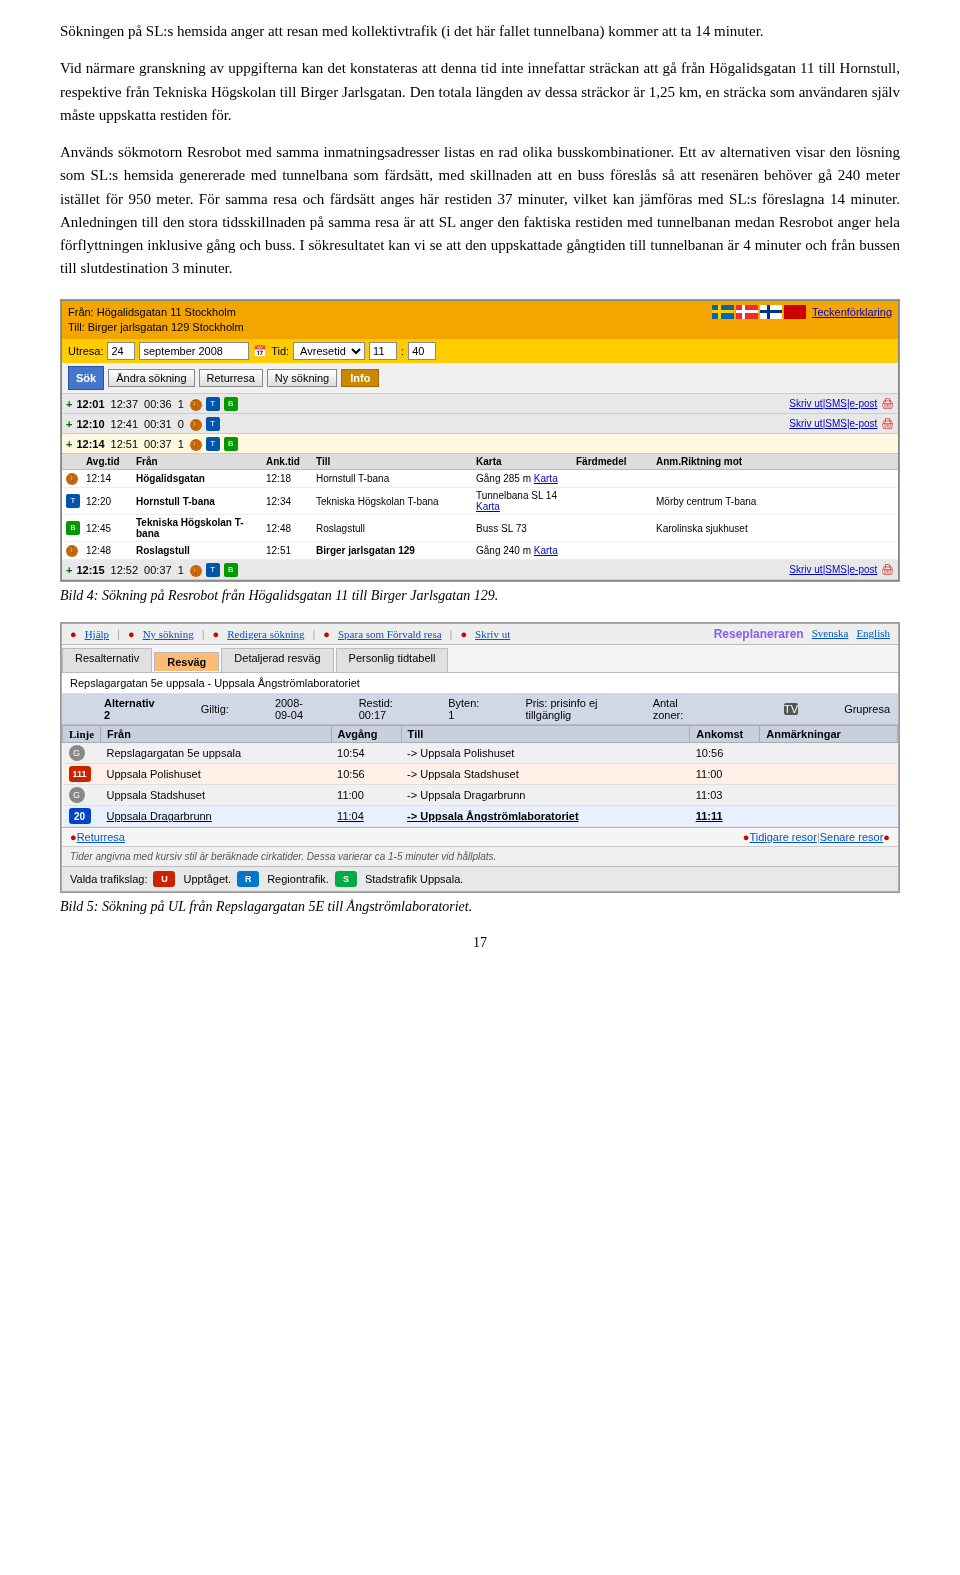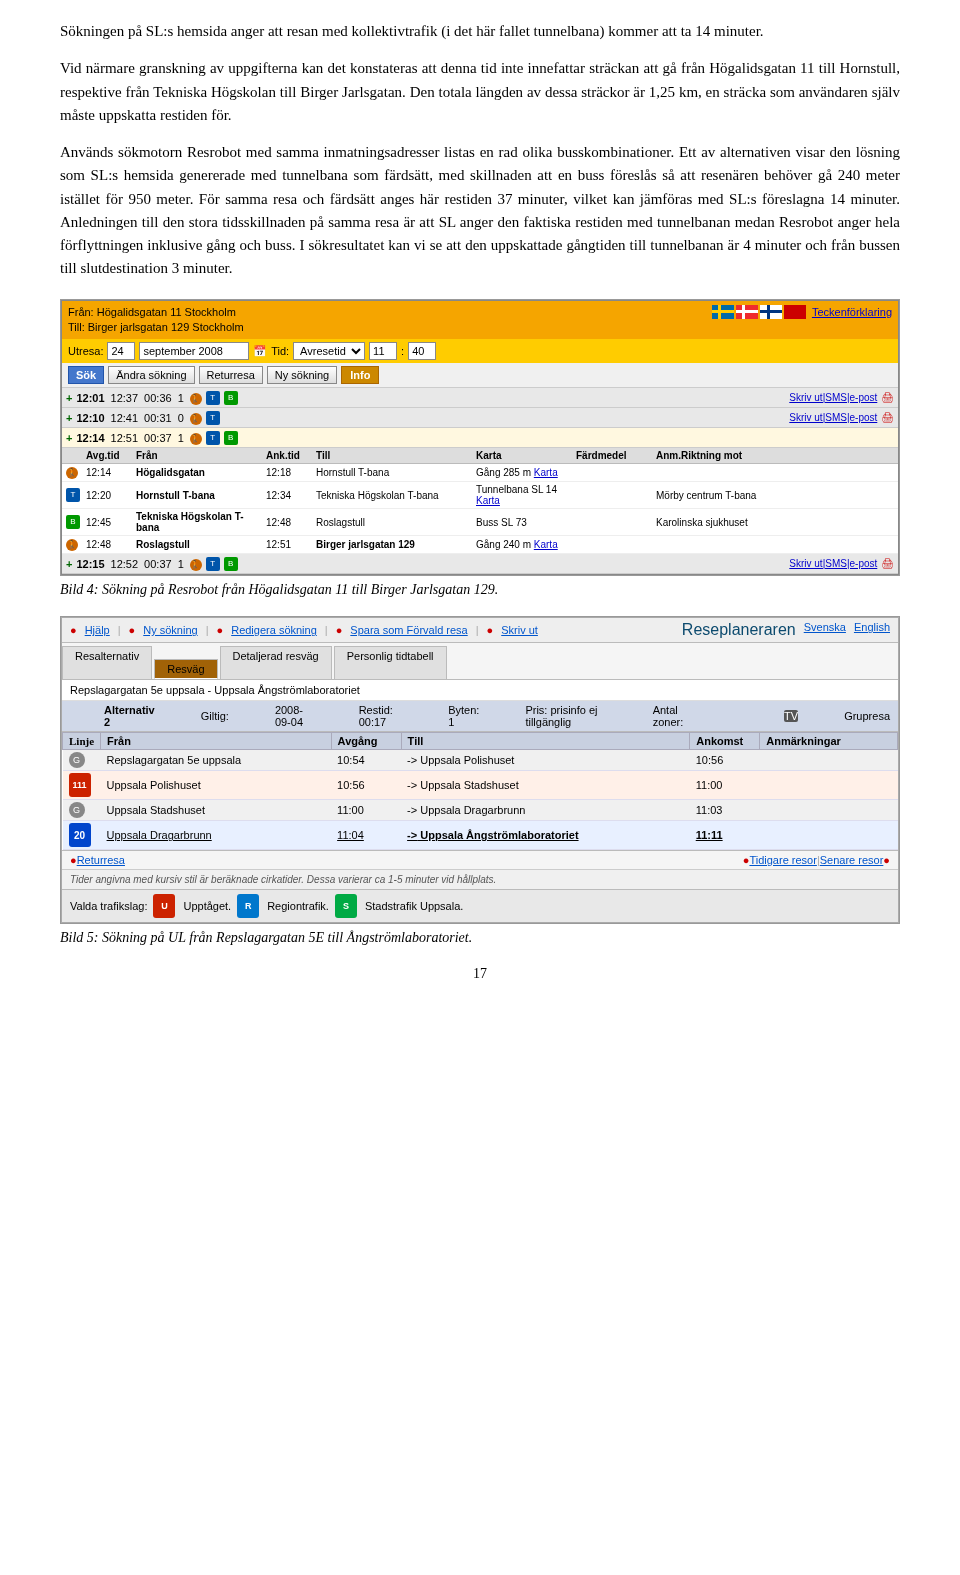--- a/index.html
+++ b/index.html
@@ -93,21 +93,21 @@
       cursor: pointer;
       height: 18px;
     }
     .rr-btn-blue {
       background: #4477cc;
       color: #fff;
       border: 1px solid #2255aa;
       padding: 1px 7px;
       font-size: 11px;
       cursor: pointer;
-      height: 18px;
+      height: 24px;
       font-weight: bold;
     }
     .rr-info-btn {
       background: #cc8800;
       color: #fff;
       border: 1px solid #aa6600;
       padding: 1px 8px;
       font-size: 11px;
       cursor: pointer;
       height: 18px;
@@ -127,42 +127,42 @@
       font-size: 11px;
     }
     .ul-top-nav {
       background: #eee;
       padding: 3px 8px;
       display: flex;
       align-items: center;
       gap: 8px;
       border-bottom: 1px solid #bbb;
     }
-    .ul-top-nav a { color: #0055cc; font-size: 11px; text-decoration: underline; }
+    .ul-top-nav a { color: #0055cc; font-size: 11px; text-decoration: underline; font-family: Liberation Serif, serif; }
     .ul-top-nav-right { margin-left: auto; display: flex; gap: 8px; }
     .ul-tabs {
       display: flex;
       border-bottom: 1px solid #bbb;
       background: #f5f5f5;
     }
     .ul-tab {
       padding: 3px 12px;
       border: 1px solid #bbb;
       border-bottom: none;
       background: #e0e0e0;
       font-size: 11px;
       cursor: pointer;
       margin-right: 2px;
       margin-top: 3px;
     }
     .ul-tab.active {
-      background: #a16207;
-      font-weight: normal;
+      background: #fdba74;
+      font-weight: bold;
       border-bottom: 1px solid #fff;
-      margin-top: 16px;
+      margin-top: 7px;
     }
     .ul-route-title {
       background: #fff;
       padding: 4px 8px;
       font-size: 11px;
       border-bottom: 1px solid #ddd;
     }
     .ul-alt-header {
       background: #d0d8e8;
       padding: 3px 8px;
@@ -190,21 +190,21 @@
       font-size: 11px;
       border-bottom: 1px solid #dde;
       vertical-align: middle;
     }
     .ul-row-walk { background: #f0f0f0; }
     .ul-row-111 { background: #fff0e8; }
     .ul-row-walk2 { background: #f0f0f0; }
     .ul-row-20 { background: #e8f0ff; text-decoration: underline; }
     .ul-bus-badge {
       display:inline-flex; align-items:center; justify-content:center;
-      width:22px; height:24px; border-radius:3px;
+      width:22px; height:16px; border-radius:3px;
       color:#fff; font-size:10px; font-weight:bold;
     }
     .ul-walk-badge {
       display:inline-block; width:16px; height:16px; border-radius:50%;
       background:#888; color:#fff; font-size:9px; text-align:center; line-height:16px;
     }
     .ul-bottom-nav {
       background: #f5f5f5;
       padding: 3px 8px;
       display: flex;
@@ -442,21 +442,21 @@
       <span style="color:#aaa;">|</span>
       <span style="color:#cc0000;">●</span>
       <a>Redigera sökning</a>
       <span style="color:#aaa;">|</span>
       <span style="color:#cc0000;">●</span>
       <a>Spara som Förvald resa</a>
       <span style="color:#aaa;">|</span>
       <span style="color:#cc0000;">●</span>
       <a>Skriv ut</a>
       <div class="ul-top-nav-right">
-        <span style="font-weight:normal; font-size:16px; color:#0c4a6e;">Reseplaneraren</span>
+        <span style="font-weight:bold; font-size:12px; color:#8b5cf6;">Reseplaneraren</span>
         <a>Svenska</a>
         <a>English</a>
       </div>
     </div>
 
     <div class="ul-tabs">
       <div class="ul-tab">Resalternativ</div>
       <div class="ul-tab active">Resväg</div>
       <div class="ul-tab">Detaljerad resväg</div>
       <div class="ul-tab">Personlig tidtabell</div>

